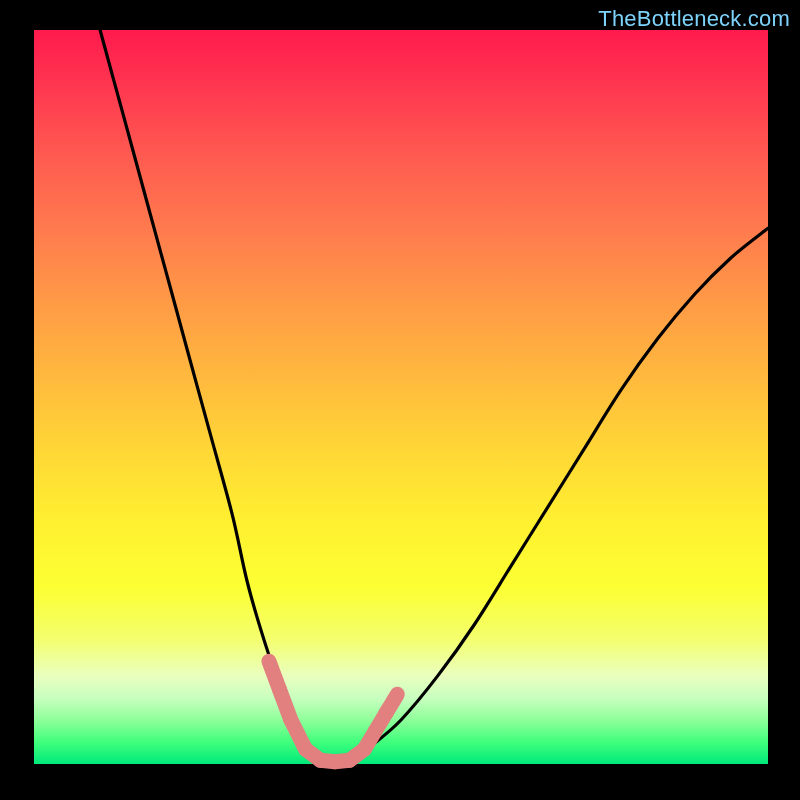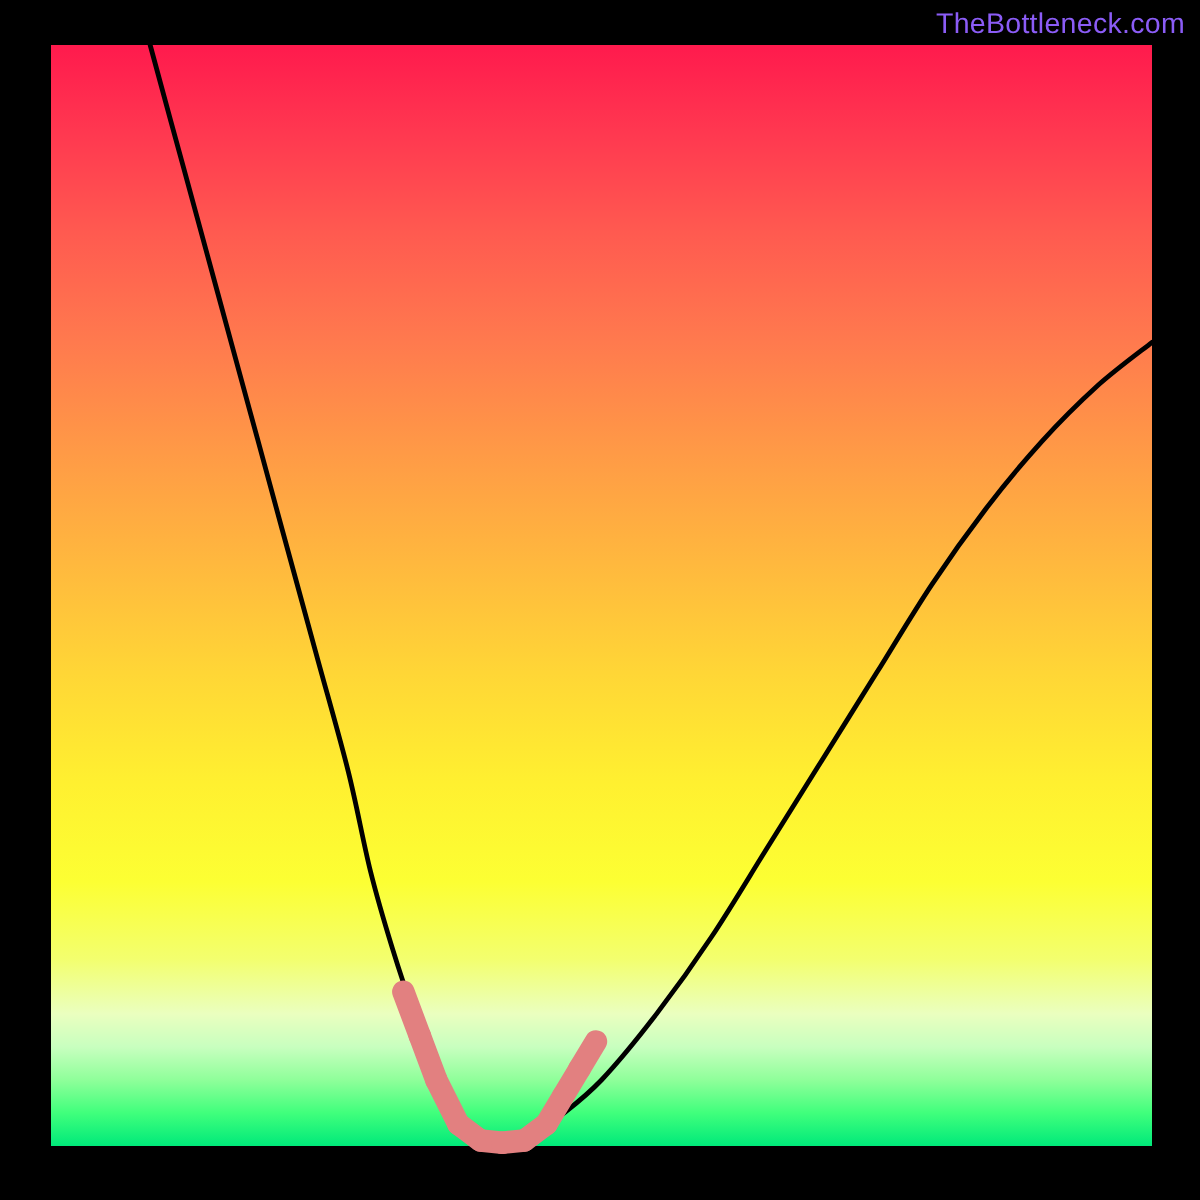--- a/index.html
+++ b/index.html
@@ -40,22 +40,22 @@
       #c8ffbf 91%,
       #8fff9a 94%,
       #40ff7c 97%,
       #00e97a 100%
     );
   }
   .watermark {
     position: absolute;
     top: 6px;
     right: 10px;
-    color: #8b5cf6;
-    font-size: 19px;
+    color: #7dd3fc;
+    font-size: 22px;
     letter-spacing: 0.2px;
     user-select: none;
   }
   svg.curves {
     position: absolute;
     left: 0;
     top: 0;
     width: 734px;
     height: 734px;
     overflow: visible;

